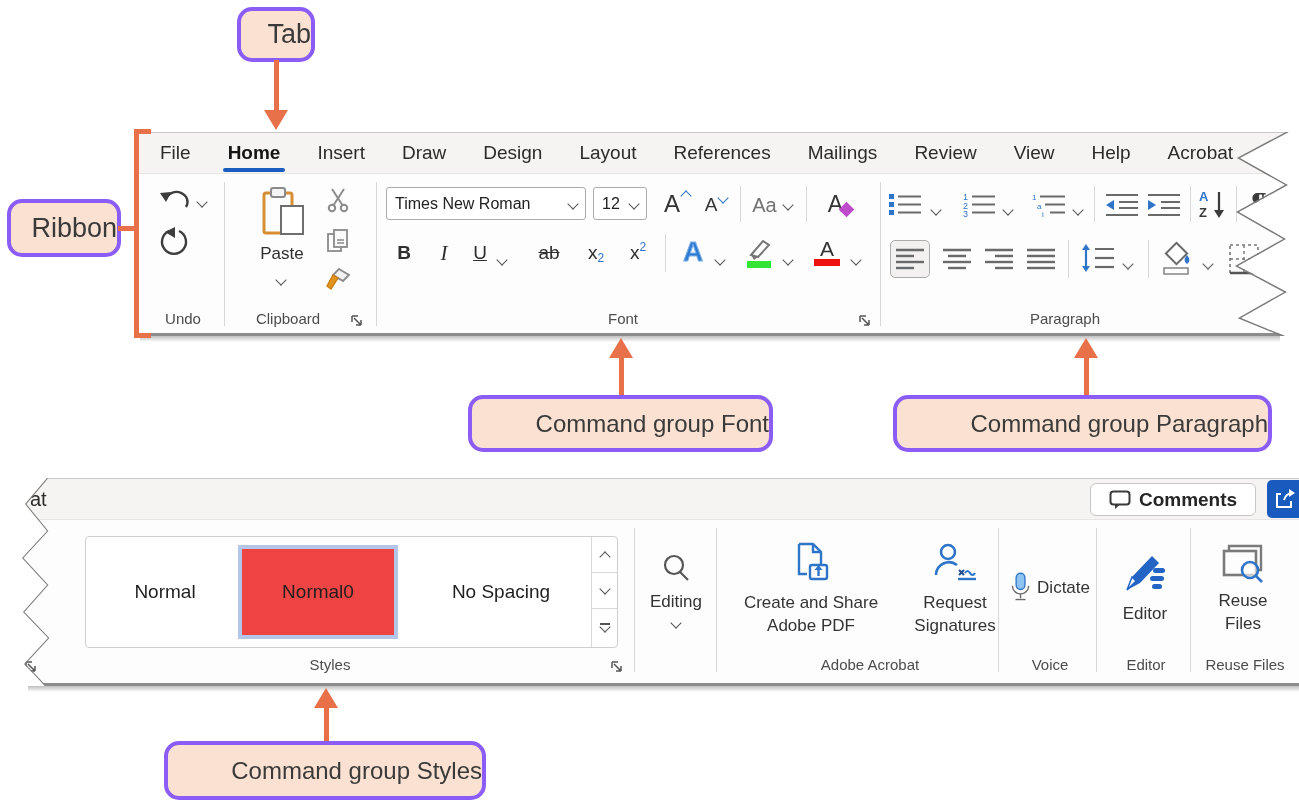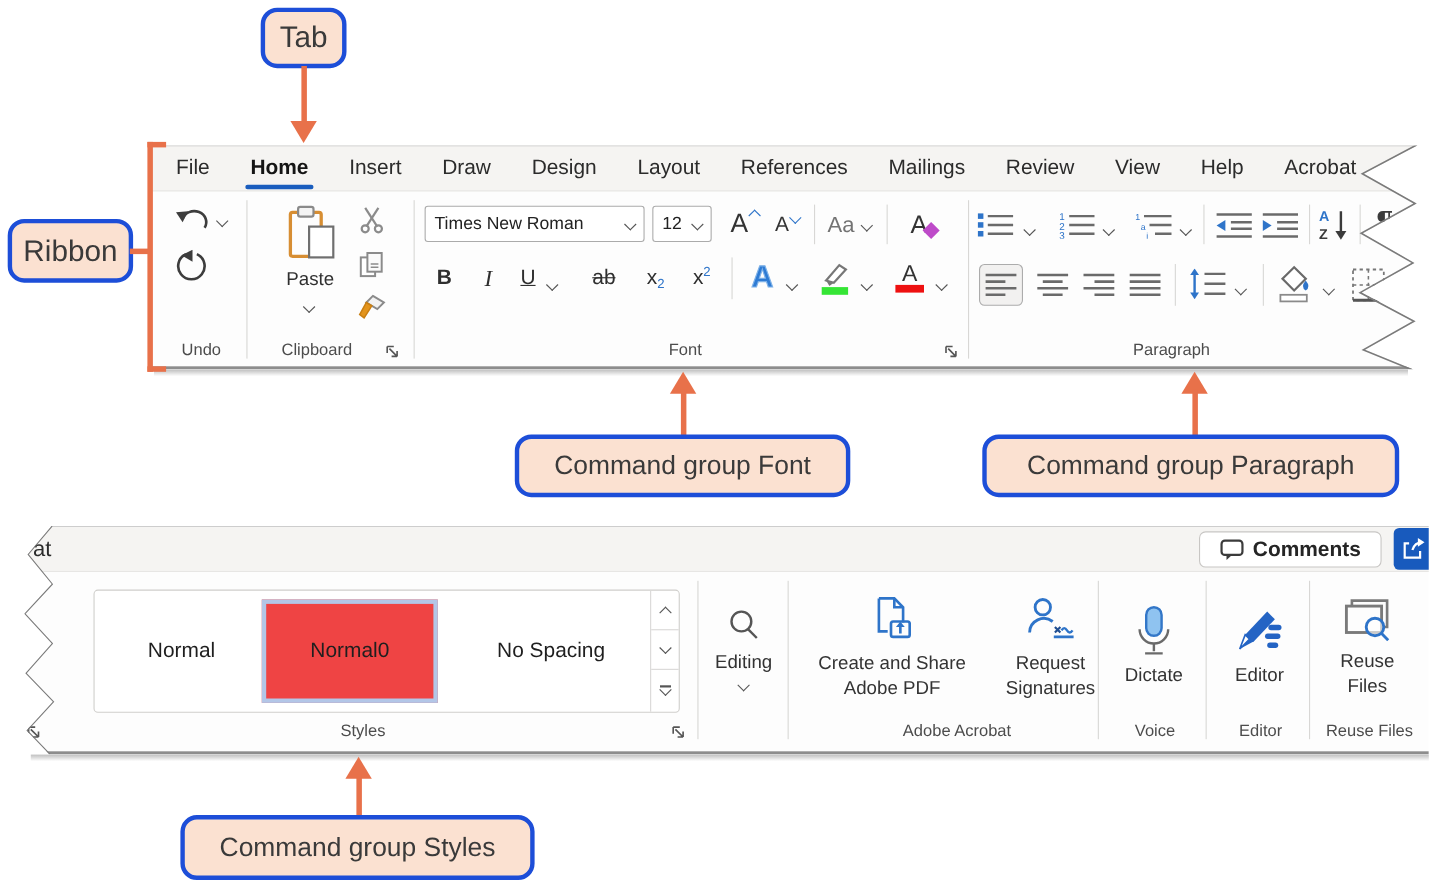--- a/index.html
+++ b/index.html
@@ -1,21 +1,21 @@
 <!DOCTYPE html>
 <html><head>
 <meta charset="utf-8">
 <style>
   * { margin:0; padding:0; box-sizing:border-box; }
   html,body { width:1299px; height:807px; }
   body { position:relative; background:#fff; font-family:"Liberation Sans",sans-serif; overflow:hidden; color:#333; }
 
   
-  .callout { position:absolute; background:#FBE1D1; border:4px solid #1d4ed8; border-radius:15px;
-             display:flex; align-items:center; justify-content:center; color:#3a3a3a; }
+  .callout { position:absolute; background:#FBE1D1; border:4px solid #8b5cf6; border-radius:15px;
+             display:flex; align-items:center; justify-content:flex-end; color:#3a3a3a; }
   .co-lg { font-size:27px; }
   .co-md { font-size:24px; }
   .aline { position:absolute; width:5px; background:#E8714A; }
   .ahead { position:absolute; width:0; height:0; border-left:12px solid transparent; border-right:12px solid transparent; }
   .ahead.down { border-top:20px solid #E8714A; }
   .ahead.up   { border-bottom:20px solid #E8714A; }
   .bracket { position:absolute; left:134px; top:129px; width:17px; height:209px;
              border-left:5px solid #E8714A; border-top:5px solid #E8714A; border-bottom:5px solid #E8714A; }
   .connector { position:absolute; left:118px; top:226px; width:18px; height:5px; background:#E8714A; }
 
@@ -422,21 +422,21 @@
       <line x1="25" y1="38" x2="43" y2="38" stroke="#2E74C9" stroke-width="2.4"></line>
     </svg>
     <span class="biglabel">
       <span>Request</span><br>
       <span>Signatures</span>
     </span>
   </div>
   <div class="glabel" style="left:770px;width:160px;">Adobe Acrobat</div>
   <div class="vdiv" style="left:978px;"></div>
 
-  <div class="abs btn" style="left:988px;top:50px;width:82px;height:118px;flex-direction:column;gap:4px;">
+  <div class="abs btn" style="left:988px;top:50px;width:82px;height:118px;flex-direction:row;gap:4px;">
     <svg width="40" height="48" viewBox="0 0 40 48">
       <rect x="13" y="2" width="14" height="26" rx="7" fill="#8FC3F0" stroke="#3377C8" stroke-width="2.2"></rect>
       <path d="M7 22 a13 13 0 0 0 26 0" fill="none" stroke="#6a6a6a" stroke-width="2.2"></path>
       <line x1="20" y1="35" x2="20" y2="42" stroke="#6a6a6a" stroke-width="2.2"></line>
       <line x1="12" y1="44" x2="28" y2="44" stroke="#6a6a6a" stroke-width="2.2"></line>
     </svg>
     <span class="biglabel">Dictate</span>
   </div>
   <div class="glabel" style="left:990px;width:80px;">Voice</div>
   <div class="vdiv" style="left:1076px;"></div>

